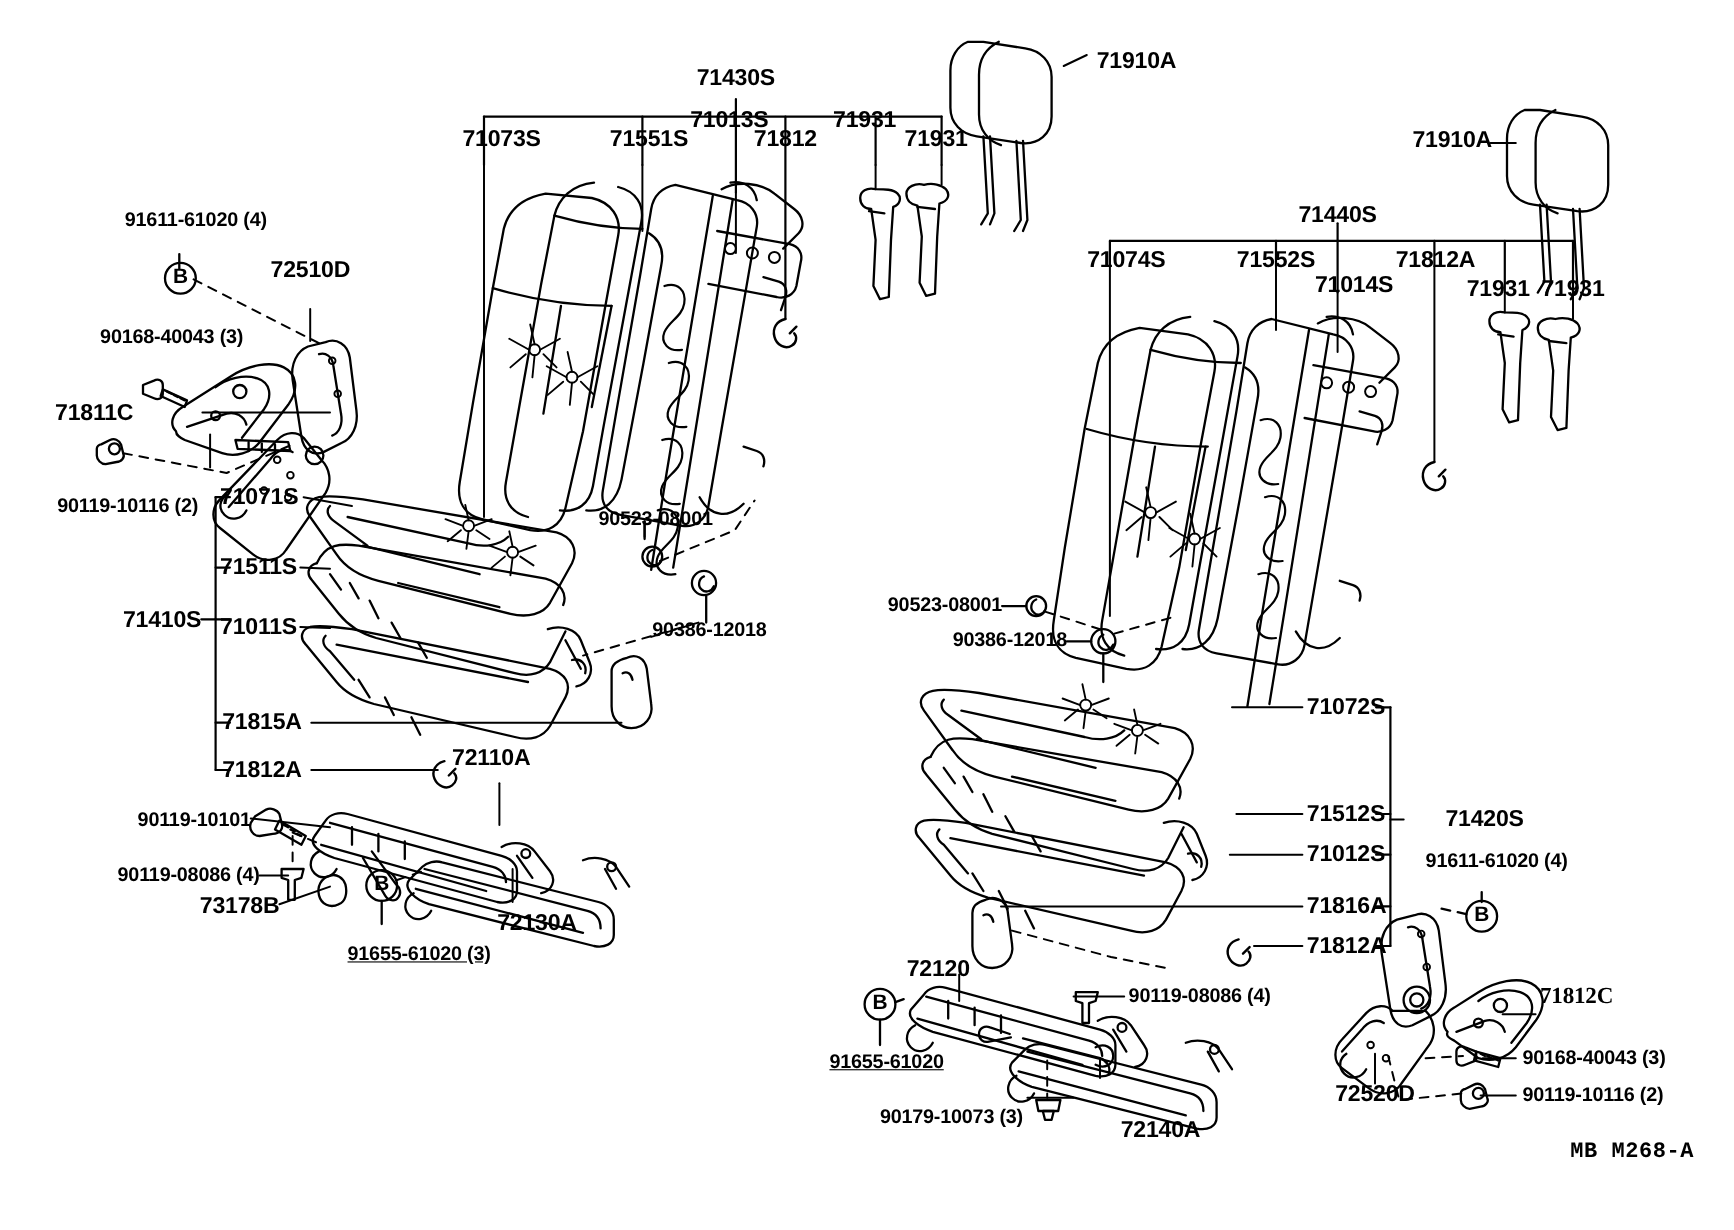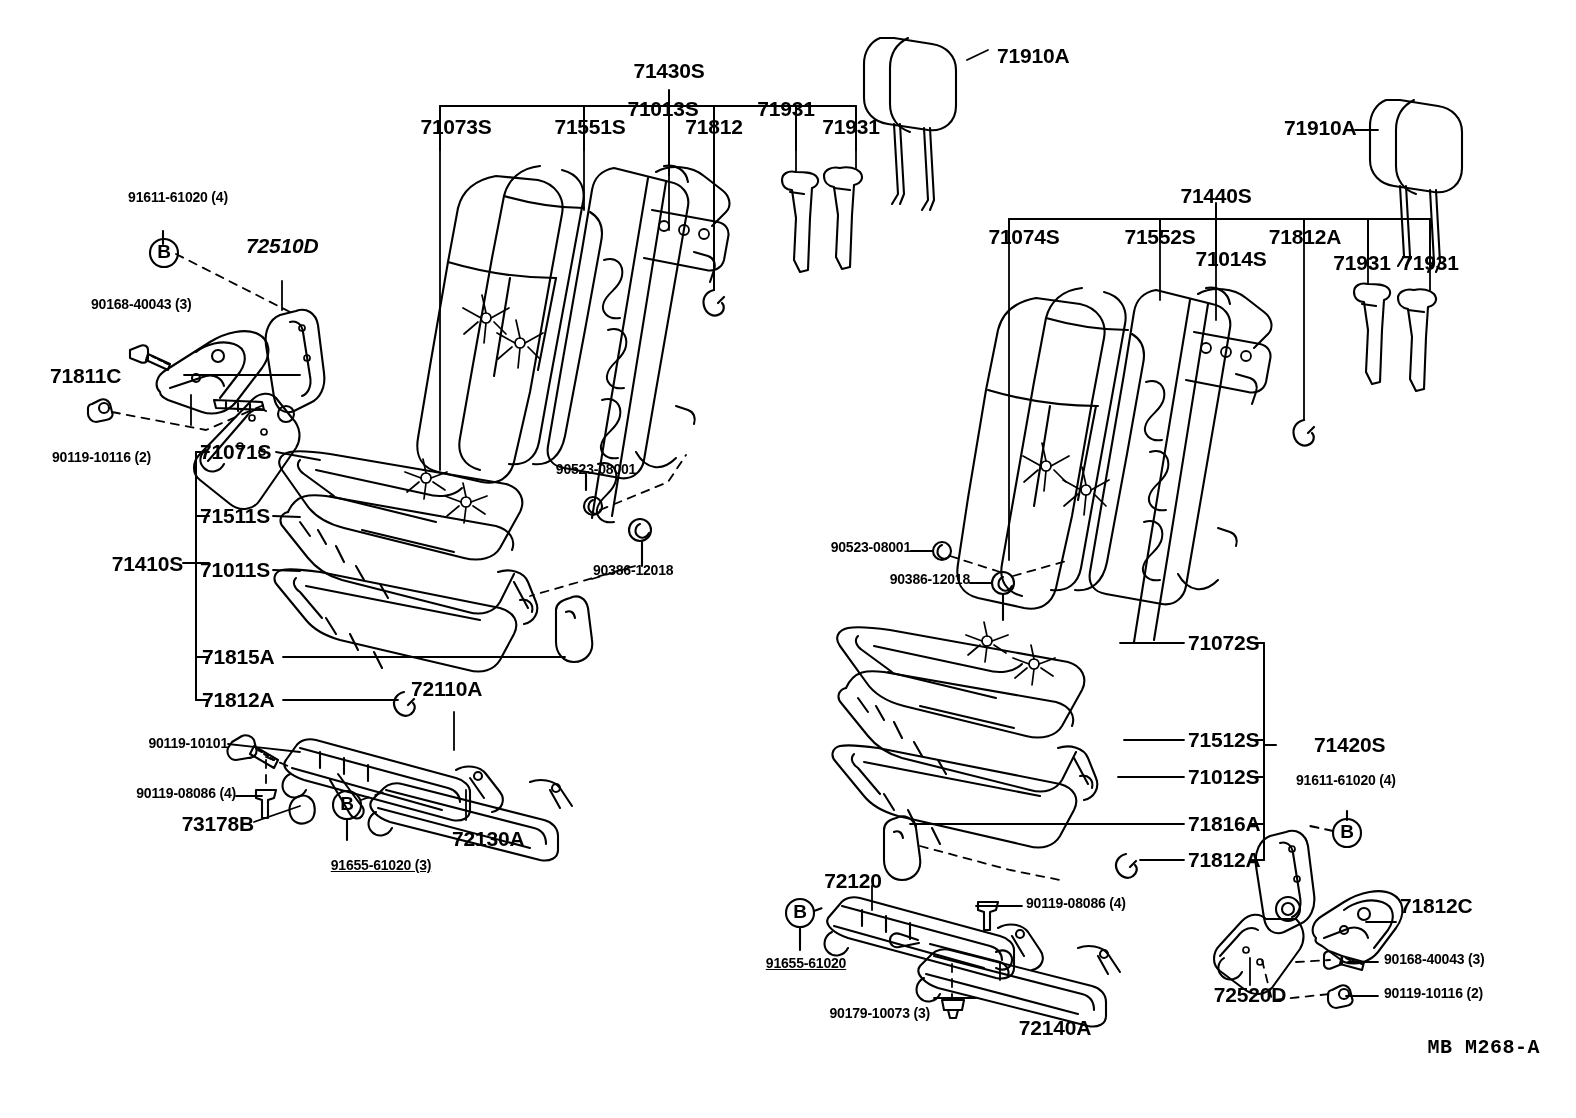--- a/index.html
+++ b/index.html
@@ -35,21 +35,21 @@
     letter-spacing: -0.2px;
   }
   
   .lbl.major {
     font-weight: bold;
     font-size: 21px;
   }
   
   .lbl.hw {
     font-weight: bold;
-    font-size: 14px;
+    font-size: 18px;
   }
   .lbl.footer {
     font-weight: bold;
     font-size: 20px;
     letter-spacing: 0.5px;
     font-family: "Liberation Mono", monospace;
   }
   .anchor-c { transform: translateX(-50%); }
   .anchor-r { transform: translateX(-100%); }
 </style>
@@ -620,21 +620,21 @@
   <div class="lbl major anchor-c" style="left:714px; top:116px;">71812</div>
 
   <div class="lbl major anchor-c" style="left:786px; top:98px;">71931</div>
 
   <div class="lbl major anchor-c" style="left:851px; top:116px;">71931</div>
 
   <div class="lbl major" style="left:997px; top:45px;">71910A</div>
 
   <div class="lbl hw anchor-c" style="left:178px; top:190px;">91611-61020 (4)</div>
 
-  <div class="lbl major" style="left:246px; top:235px;font-style:italic;">72510D</div>
+  <div class="lbl major" style="left:246px; top:235px;">72510D</div>
 
   <div class="lbl hw" style="left:91px; top:297px;">90168-40043 (3)</div>
 
   <div class="lbl major" style="left:50px; top:365px;">71811C</div>
 
   <div class="lbl hw" style="left:52px; top:450px;">90119-10116 (2)</div>
 
   <div class="lbl major anchor-r" style="left:183px; top:553px;">71410S</div>
 
   <div class="lbl major" style="left:200px; top:441px;">71071S</div>
@@ -703,21 +703,21 @@
   <div class="lbl major anchor-c" style="left:853px; top:870px;">72120</div>
 
   <div class="lbl hw" style="left:1026px; top:896px;">90119-08086 (4)</div>
 
   <div class="lbl hw anchor-c" style="left:806px; top:956px;text-decoration:underline;">91655-61020</div>
 
   <div class="lbl major anchor-c" style="left:1055px; top:981px;margin-top:36px;">72140A</div>
 
   <div class="lbl hw anchor-r" style="left:930px; top:1006px;">90179-10073 (3)</div>
 
-  <div class="lbl major" style="left:1400px; top:895px;">71812C</div>
+  <div class="lbl major" style="left:1400px; top:895px;font-family:Liberation Serif, serif;">71812C</div>
 
   <div class="lbl hw" style="left:1384px; top:952px;">90168-40043 (3)</div>
 
   <div class="lbl hw" style="left:1384px; top:986px;">90119-10116 (2)</div>
 
   <div class="lbl major anchor-c" style="left:1250px; top:984px;">72520D</div>
 
   <div class="lbl major anchor-c" style="left:800px; top:902px; font-size:19px;">B</div>
   <div class="lbl major anchor-c" style="left:1347px; top:822px; font-size:19px;">B</div>
 

